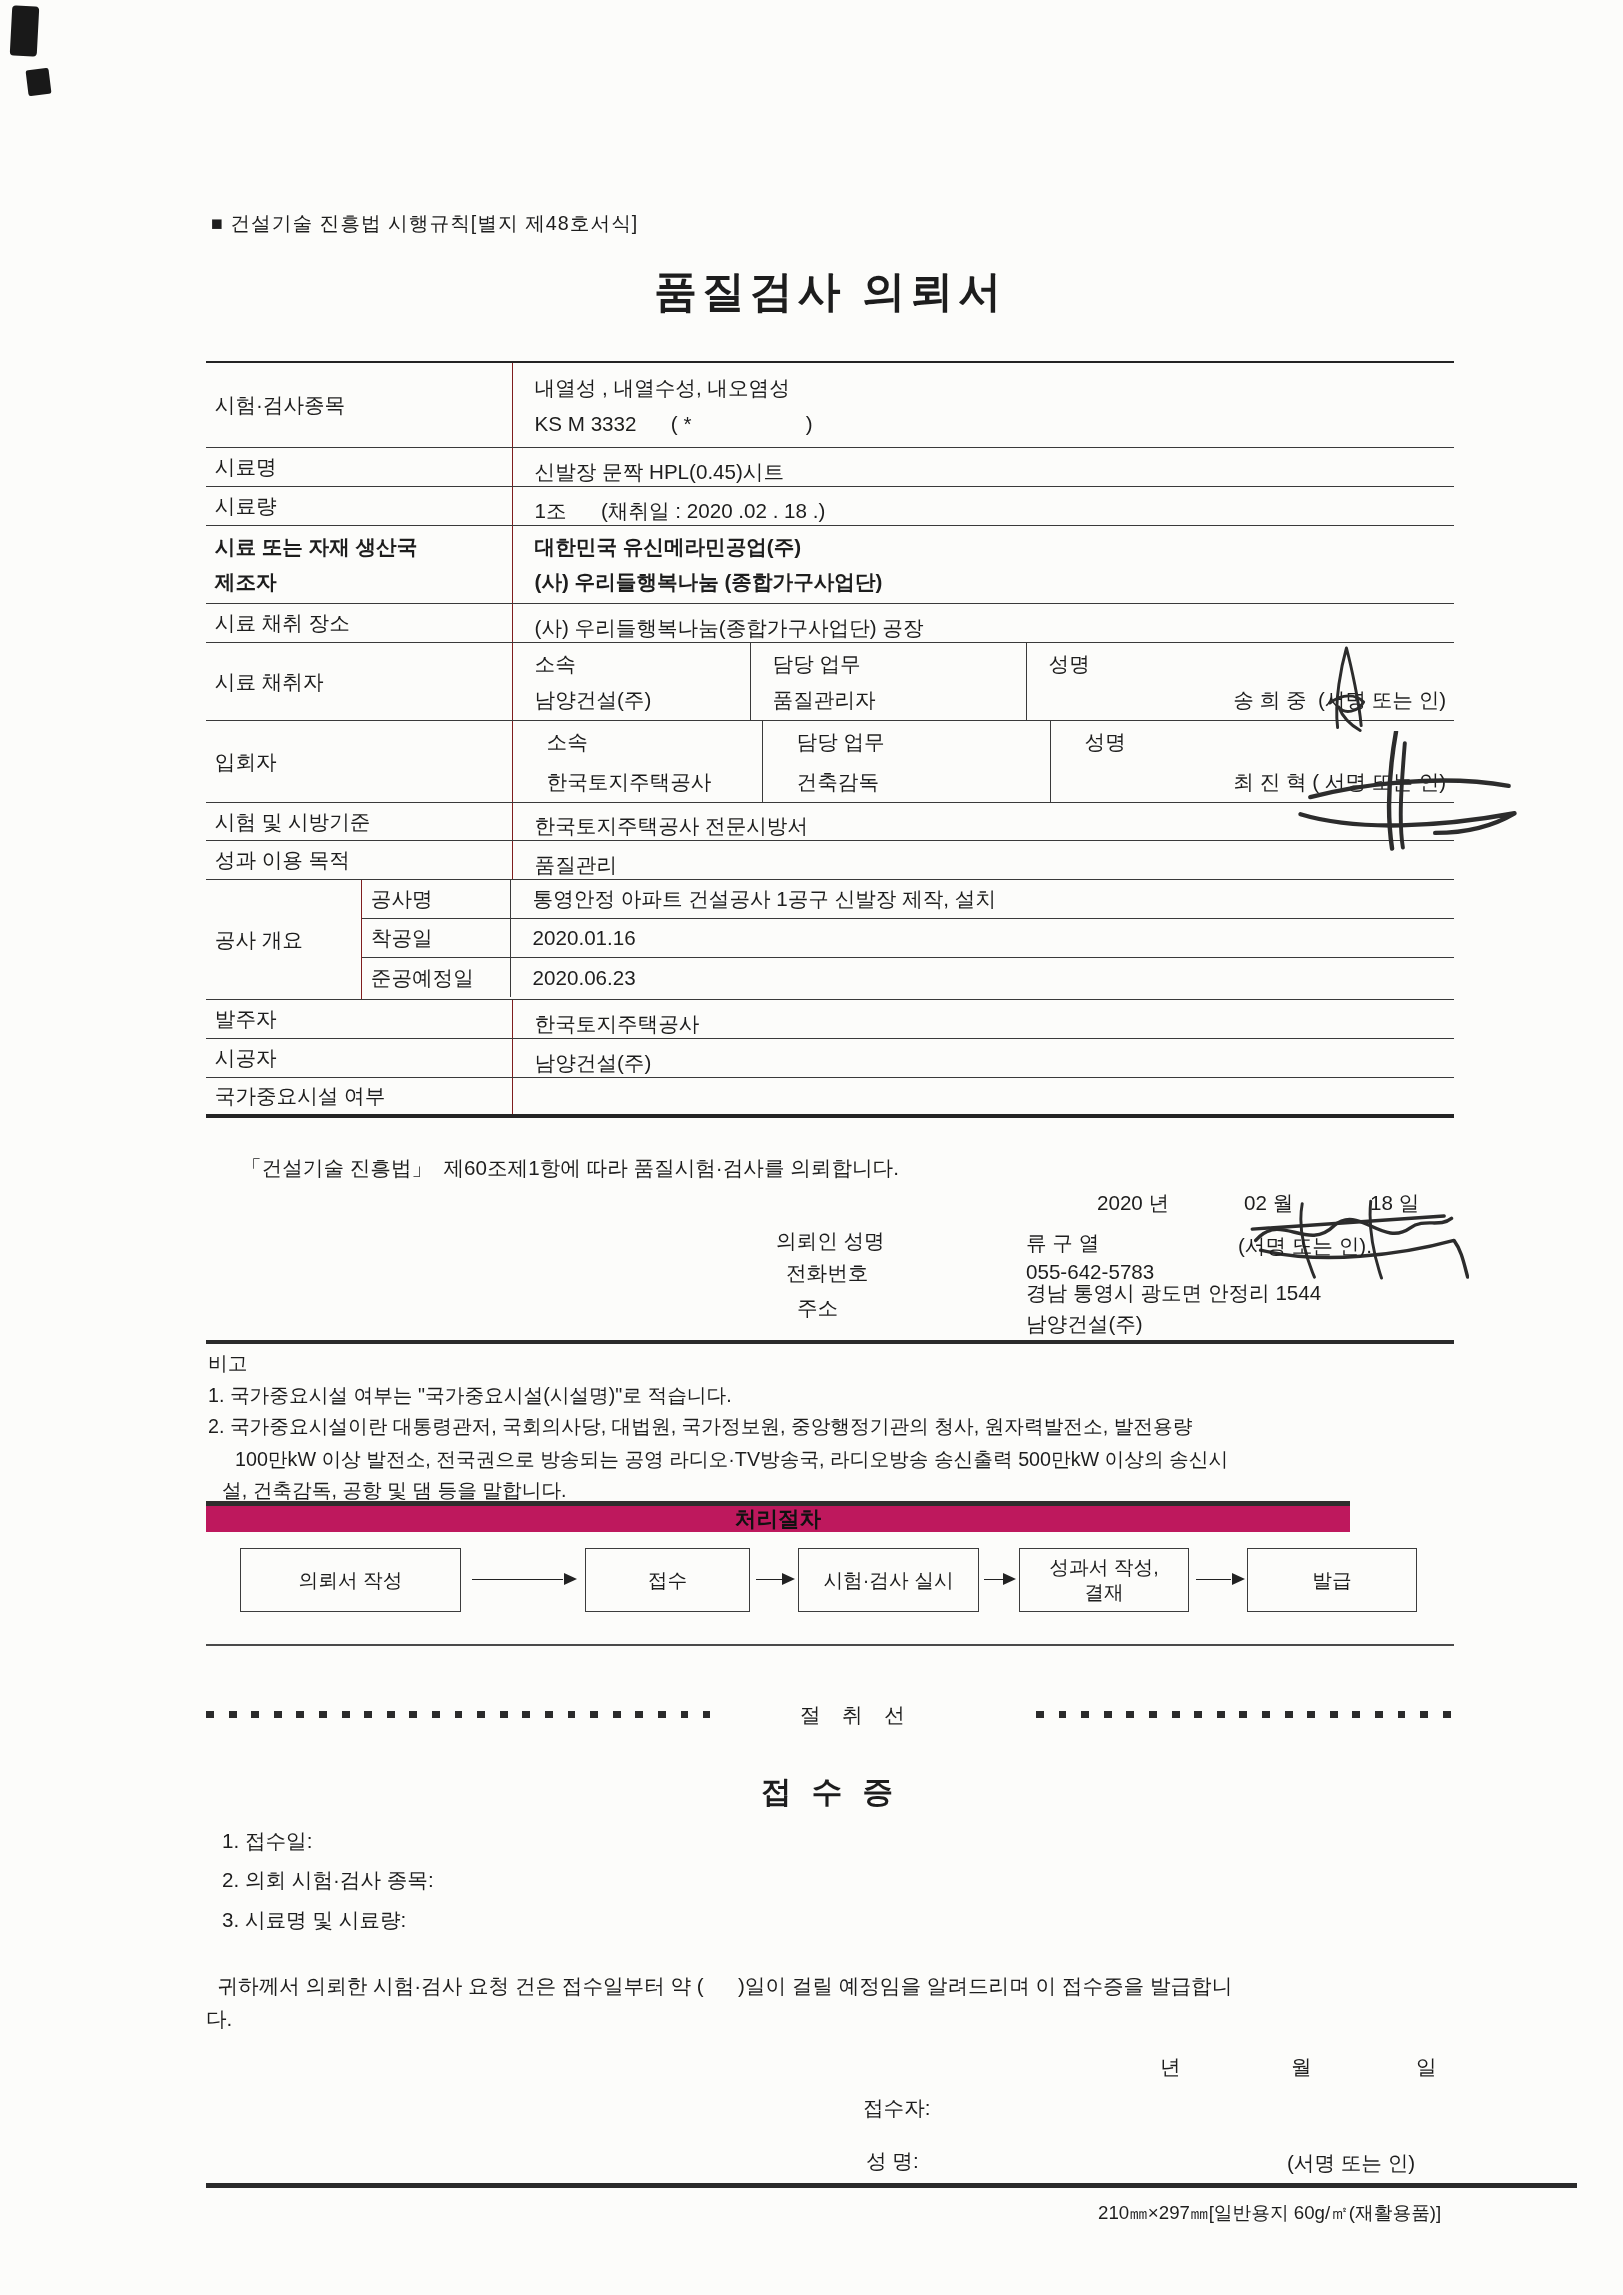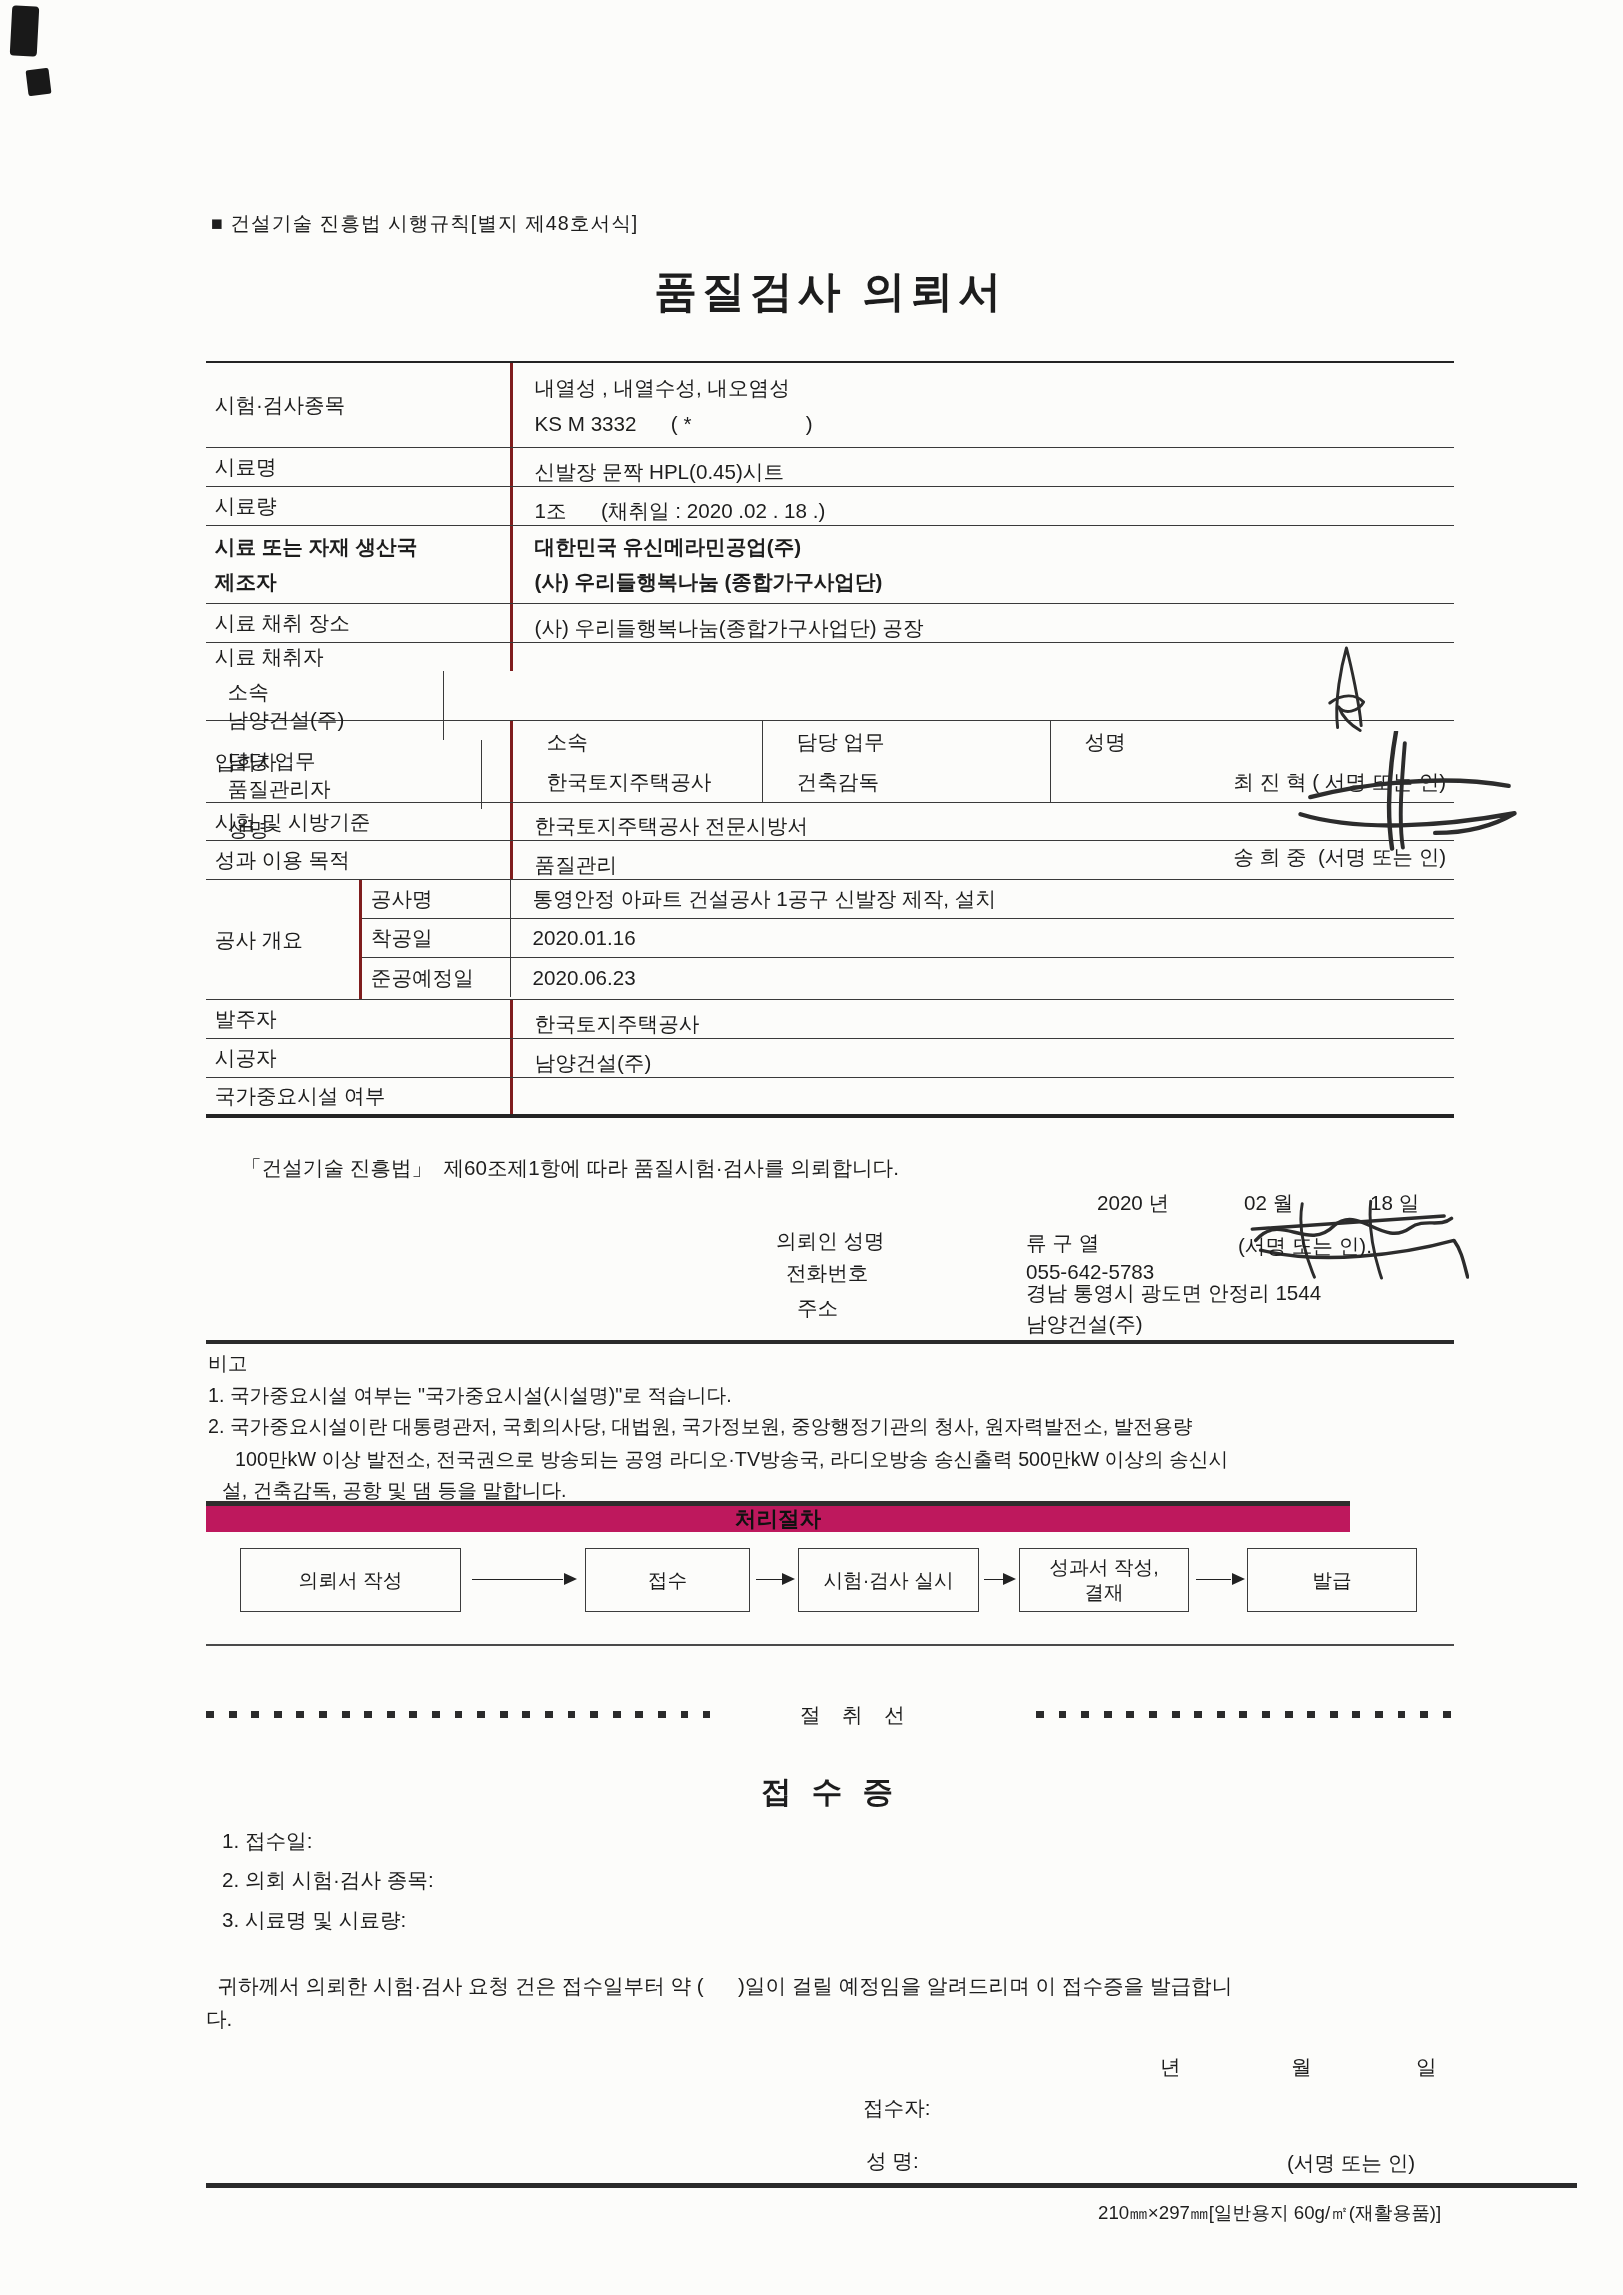--- a/index.html
+++ b/index.html
@@ -7,21 +7,21 @@
         font-family:"Liberation Sans","DejaVu Sans",sans-serif;color:#1d1d1d;overflow:hidden;}
   .abs{position:absolute;}
   .t{white-space:pre;}
   .f38{font-size:18.7px;} .f40{font-size:19.7px;} .f42{font-size:20.6px;}
   .bold{font-weight:bold;}
   
   #main-table{position:absolute;left:206px;top:361px;width:1248px;
               border-top:2.9px solid #242424;border-bottom:4.4px solid #242424;}
   .trow{position:relative;display:flex;border-bottom:1px solid #3a3a3a;box-sizing:border-box;}
   .trow:last-child{border-bottom:none;}
-  .lbl{width:307px;box-sizing:border-box;border-right:3px solid #7f1d1d;
+  .lbl{width:307px;box-sizing:border-box;border-right:1px solid #7f1d1d;
        padding-left:8.8px;display:flex;flex-direction:column;justify-content:center;font-size:20.6px;}
   .val{flex:1;box-sizing:border-box;padding-left:21.6px;display:flex;flex-direction:column;justify-content:flex-end;font-size:20.6px;}
   .val.two{justify-content:space-evenly;}
   .col{box-sizing:border-box;border-right:1px solid #3a3a3a;display:flex;flex-direction:column;
        justify-content:space-between;padding:6.9px 0 5.9px 21.6px;font-size:20.6px;}
   .col:last-child{border-right:none;}
   .sub{display:flex;flex-direction:column;flex:1;}
   .subrow{display:flex;border-bottom:1px solid #3a3a3a;box-sizing:border-box;height:39px;}
   .subrow:last-child{border-bottom:none;}
   .sublbl{width:149px;box-sizing:border-box;border-right:1px solid #3a3a3a;padding-left:8.8px;
@@ -99,21 +99,21 @@
 
     <div class="trow" style="height:39px;">
       <div class="lbl">
           <span class="t">시료 채취 장소</span>
         </div>
       <div class="val">
           <span class="t">(사) 우리들행복나눔(종합가구사업단) 공장</span>
         </div>
     </div>
 
-    <div class="trow" style="height:78px;flex-direction:column;">
+    <div class="trow" style="height:78px;">
       <div class="lbl">
           <span class="t">시료 채취자</span>
         </div>
       <div class="col" style="width:238px;">
         <span class="t">소속</span>
         <span class="t">남양건설(주)</span>
       </div>
       <div class="col" style="width:276px;">
         <span class="t">담당 업무</span>
         <span class="t">품질관리자</span>

